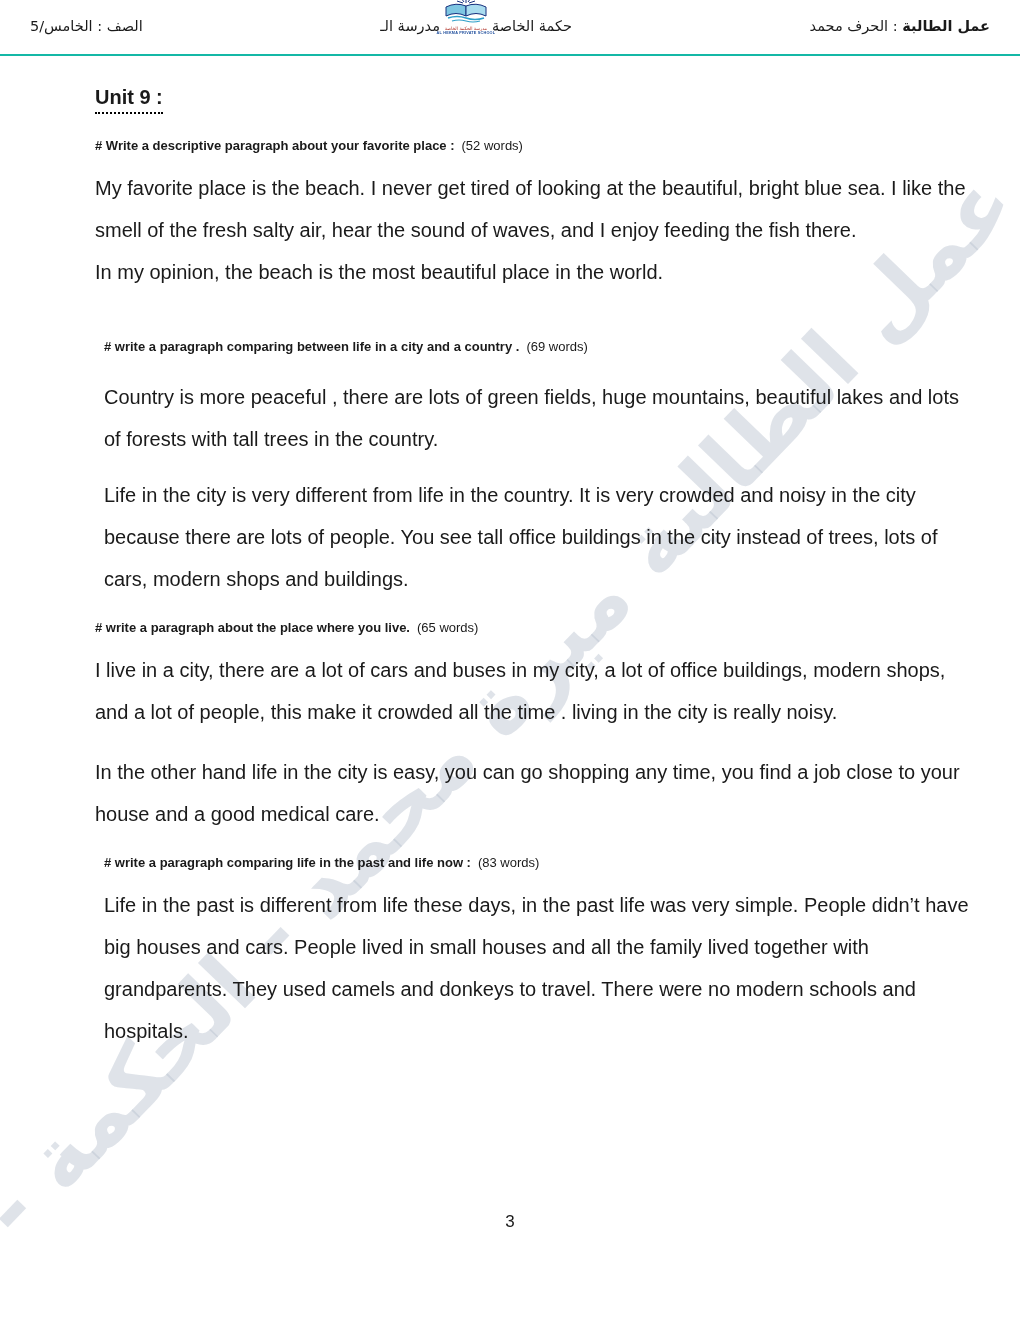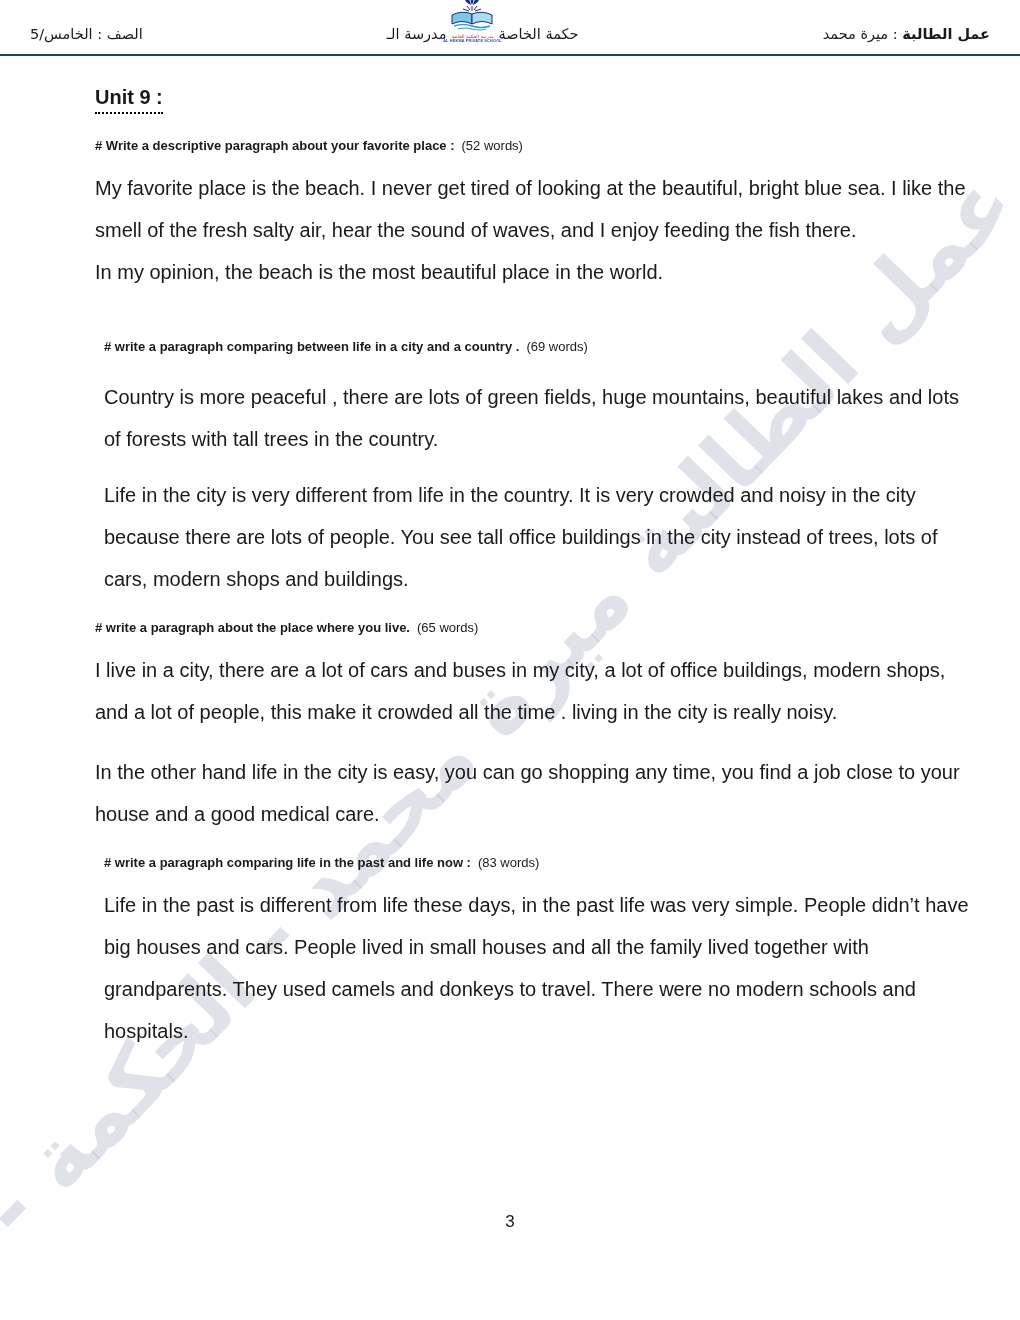--- a/index.html
+++ b/index.html
@@ -26,22 +26,22 @@
     white-space:nowrap;
     z-index:0;
     pointer-events:none;
   }
   
   .header{
     position:relative;z-index:1;
     display:flex;
     justify-content:space-between;
     align-items:flex-end;
-    padding:4px 30px 12px 30px;
-    border-bottom:2px solid #0c4a6e;
+    padding:4px 30px 20px 30px;
+    border-bottom:2px solid #14b8a6;
     height:56px;
     box-sizing:border-box;
   }
   .hdr-ar{
     font-family:"DejaVu Sans",sans-serif;
     font-size:14.5px;
     direction:rtl;
     white-space:nowrap;
   }
   .hdr-bold{font-weight:bold;}
@@ -139,21 +139,21 @@
           </svg>
         </span>
         <div class="logo-ar" dir="rtl">مدرسة الحكمة الخاصة</div>
         <div class="logo-en">AL HEKMA PRIVATE SCHOOL</div>
       </div>
 
       <span class="hdr-ar">حكمة الخاصة</span>
     </div>
 
     <div class="hdr-ar">
-      <span class="hdr-bold">عمل الطالبة</span><span> : ميرة محمد</span>
+      <span class="hdr-bold">عمل الطالبة</span><span> : الحرف محمد</span>
     </div>
   </div>
 
   <div class="content">
 
     <div class="unit-title">Unit 9 :</div>
 
     
     <div>
       <p class="sec-heading gap-md">

